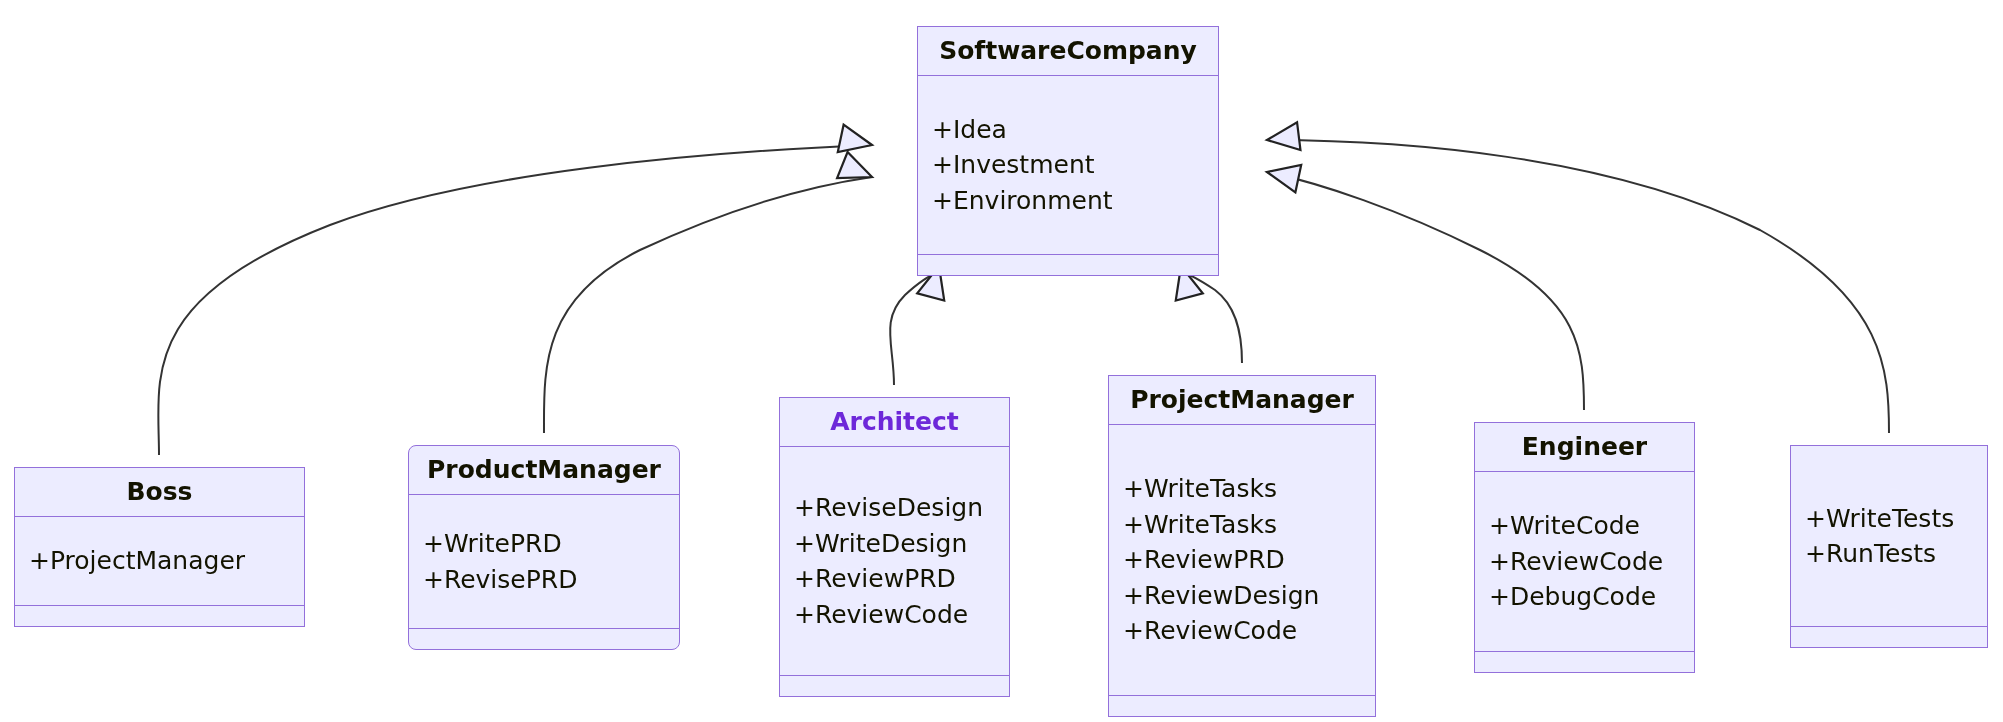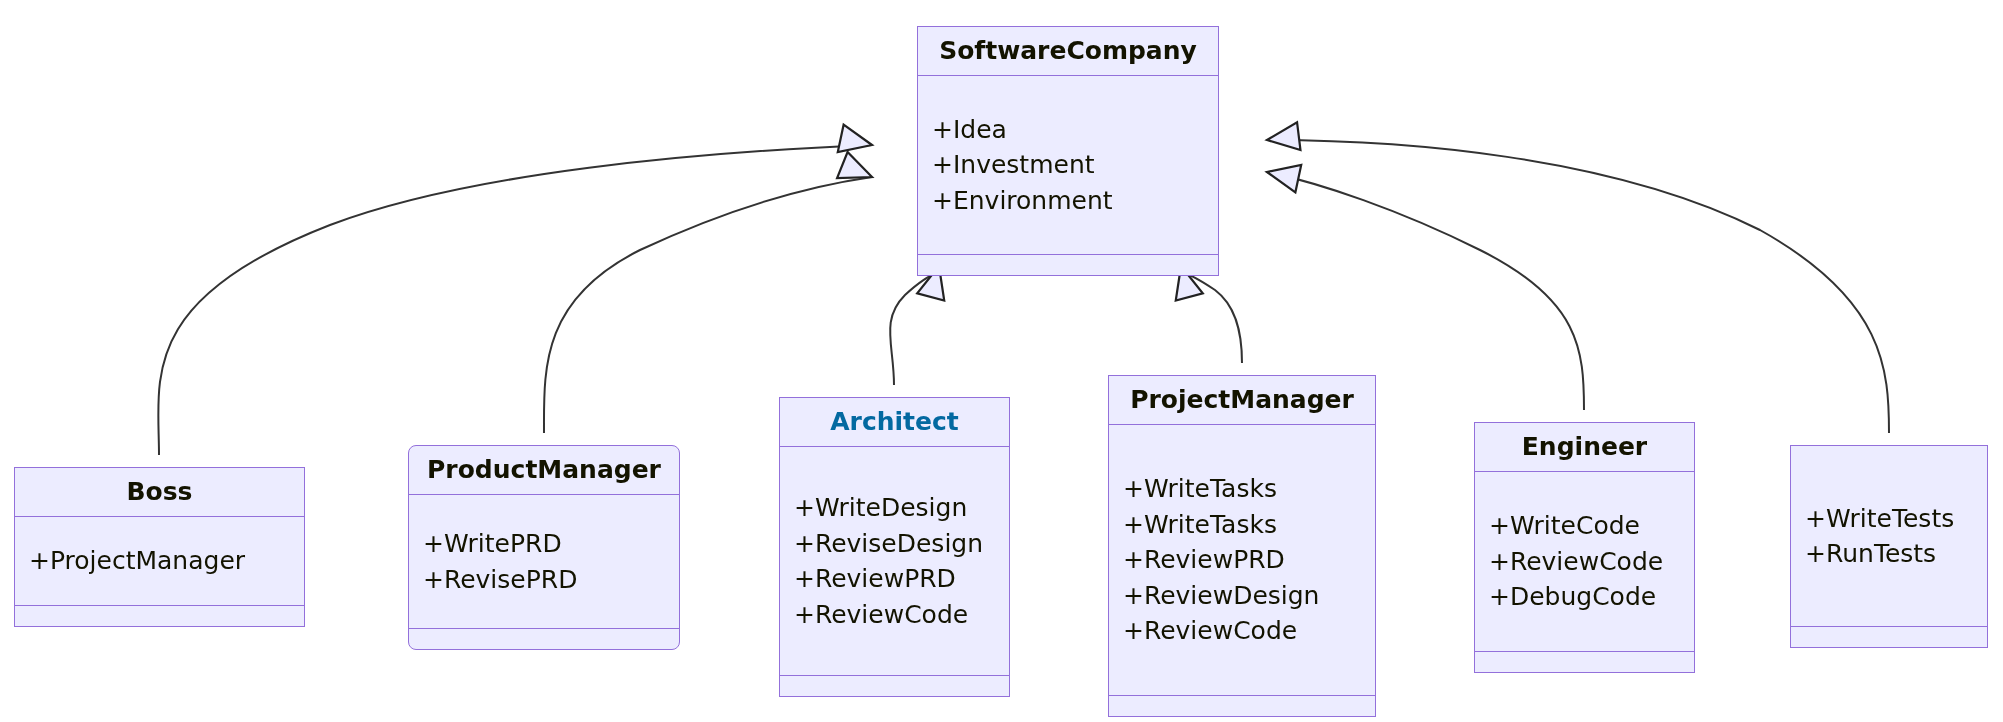--- a/index.html
+++ b/index.html
@@ -114,24 +114,24 @@
       </div>
       <div class="uml-class" style="left: 408px; top: 433px; width: 272px; height: 205px; background: rgb(236, 236, 255); border-color: rgb(147, 112, 219); border-radius: 8px;">
         <div class="class-title" style="border-bottom-color: rgb(147, 112, 219); color: rgb(19, 19, 0);">ProductManager</div>
         <div class="class-members" style="border-bottom-color: rgb(147, 112, 219); flex: 1 1 auto;">
           <div class="member-row" style="color: rgb(19, 19, 0);">+WritePRD</div>
           <div class="member-row" style="color: rgb(19, 19, 0);">+RevisePRD</div>
         </div>
         <div class="class-methods"></div>
       </div>
       <div class="uml-class" style="left: 779px; top: 385px; width: 231px; height: 300px; background: rgb(236, 236, 255); border-color: rgb(147, 112, 219);">
-        <div class="class-title" style="border-bottom-color: rgb(147, 112, 219); color: #0369a1;">Architect</div>
+        <div class="class-title" style="border-bottom-color: rgb(147, 112, 219); color: #6d28d9;">Architect</div>
         <div class="class-members" style="border-bottom-color: rgb(147, 112, 219); flex: 1 1 auto;">
+          <div class="member-row" style="color: rgb(19, 19, 0);">+ReviseDesign</div>
           <div class="member-row" style="color: rgb(19, 19, 0);">+WriteDesign</div>
-          <div class="member-row" style="color: rgb(19, 19, 0);">+ReviseDesign</div>
           <div class="member-row" style="color: rgb(19, 19, 0);">+ReviewPRD</div>
           <div class="member-row" style="color: rgb(19, 19, 0);">+ReviewCode</div>
         </div>
         <div class="class-methods"></div>
       </div>
       <div class="uml-class" style="left: 1108px; top: 363px; width: 268px; height: 342px; background: rgb(236, 236, 255); border-color: rgb(147, 112, 219);">
         <div class="class-title" style="border-bottom-color: rgb(147, 112, 219); color: rgb(19, 19, 0);">ProjectManager</div>
         <div class="class-members" style="border-bottom-color: rgb(147, 112, 219); flex: 1 1 auto;">
           <div class="member-row" style="color: rgb(19, 19, 0);">+WriteTasks</div>
           <div class="member-row" style="color: rgb(19, 19, 0);">+WriteTasks</div>

